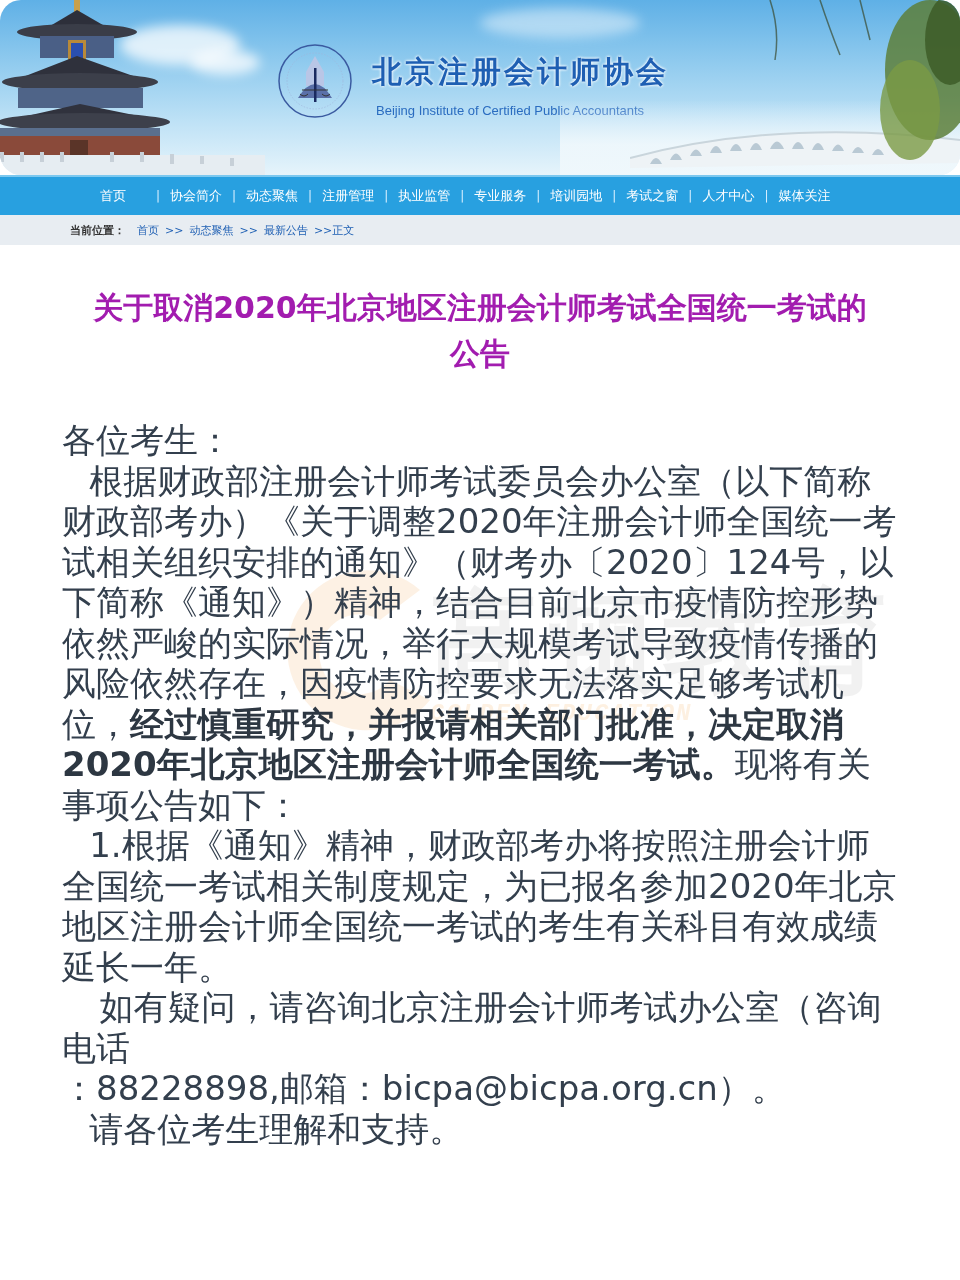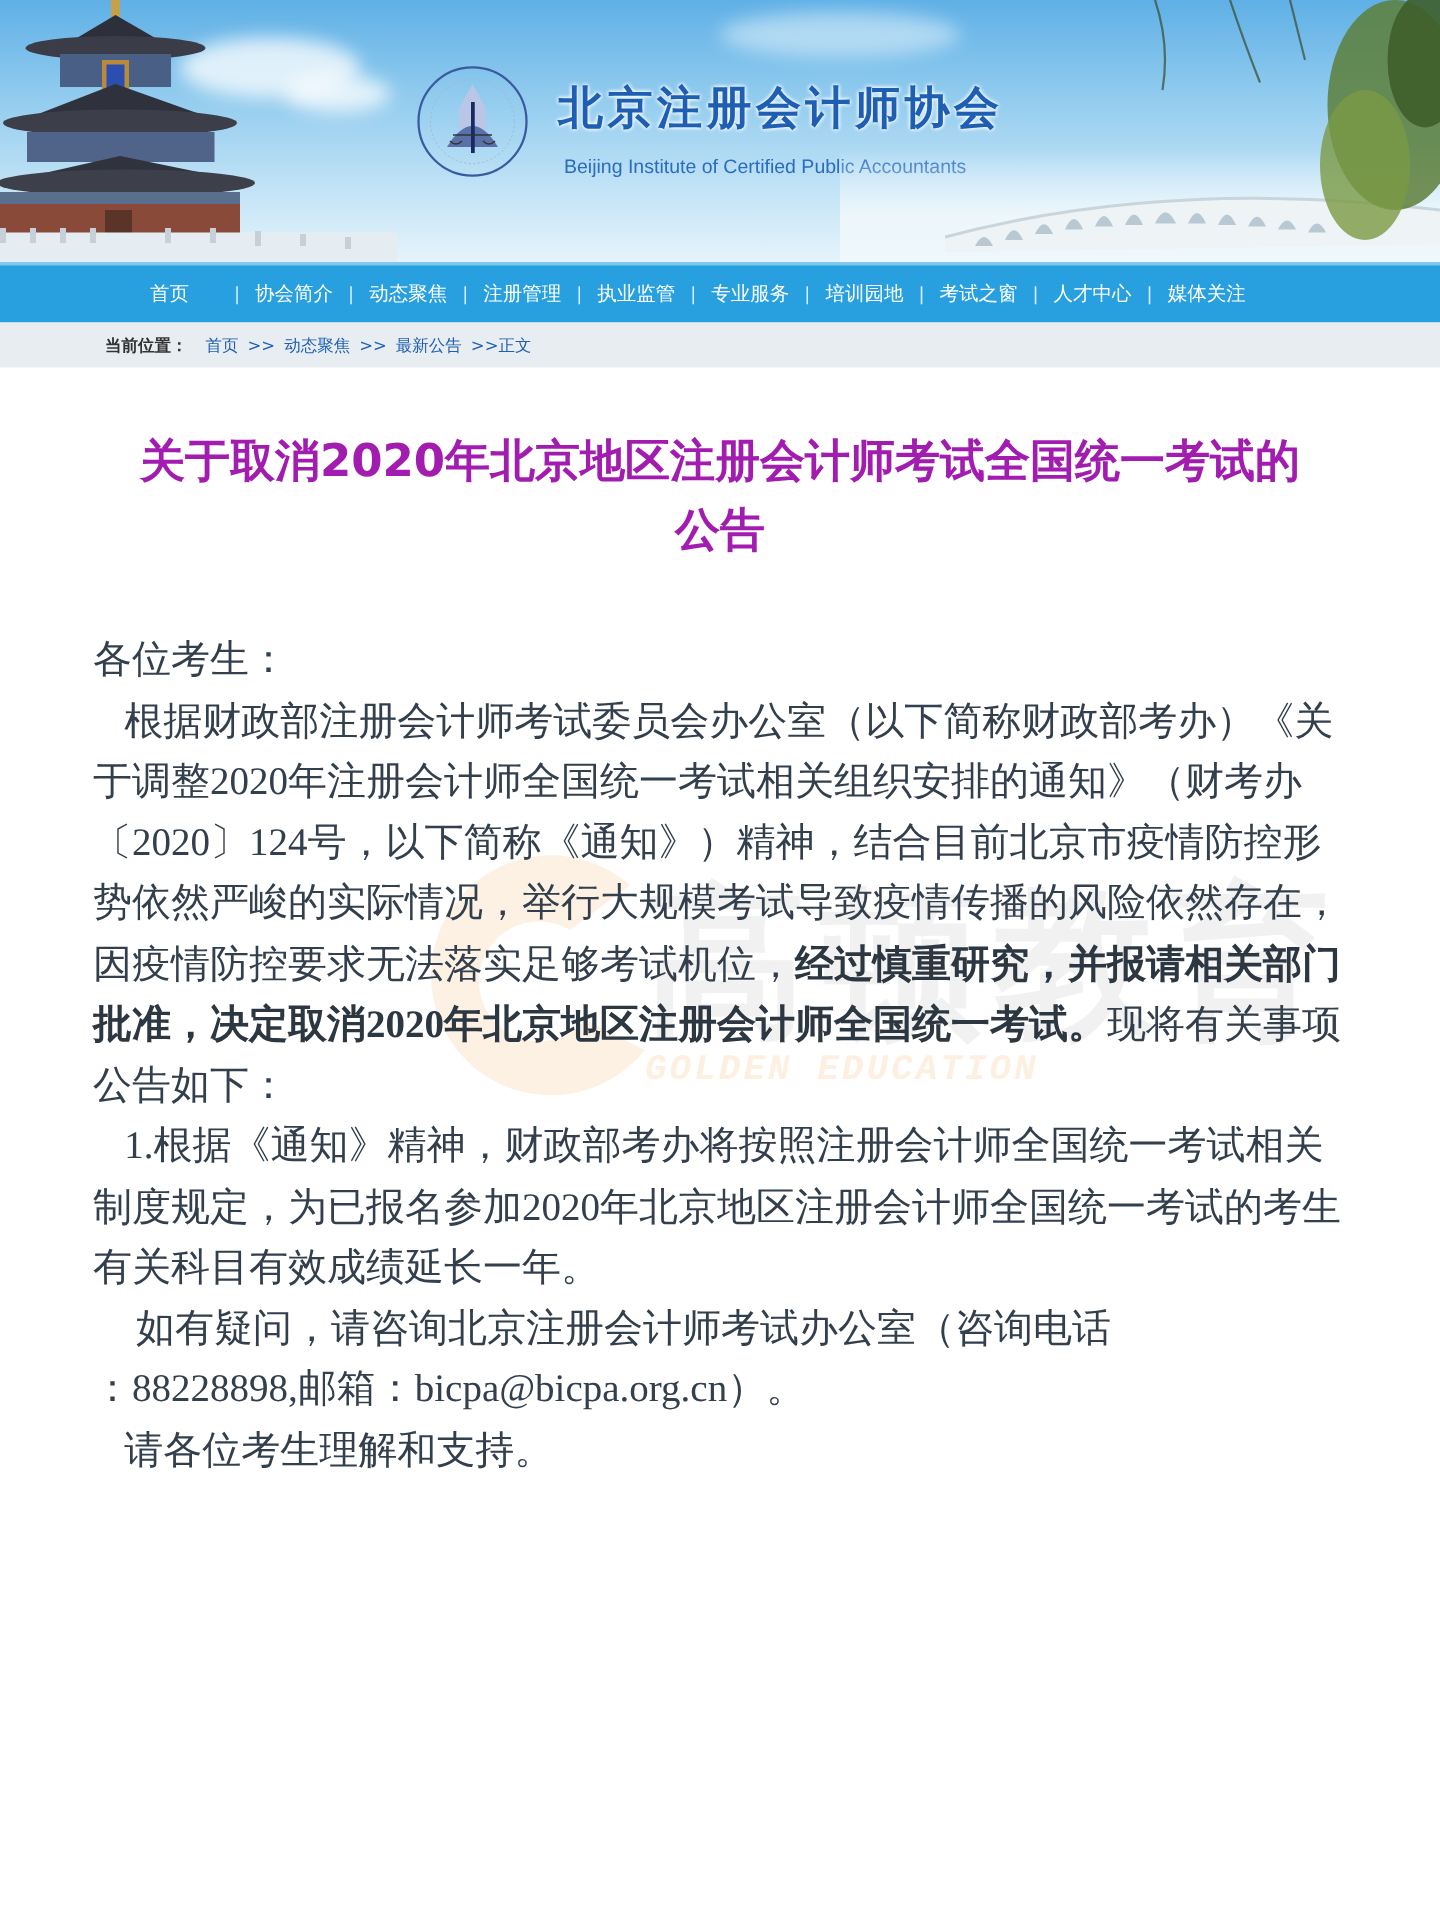--- a/index.html
+++ b/index.html
@@ -3,20 +3,21 @@
 <meta charset="utf-8">
 <style>
   * { box-sizing: border-box; margin: 0; padding: 0; }
   html, body { width: 960px; height: 1280px; background: #ffffff; overflow: hidden; }
   body { font-family: "DejaVu Sans", "Liberation Sans", sans-serif; position: relative; }
 
   
   .banner {
     position: absolute; left: 0; top: 0; width: 960px; height: 175px; overflow: hidden;
     background: linear-gradient(180deg, #5fb0e6 0%, #8fcaee 35%, #bfe2f6 70%, #e6f4fb 100%);
+    border-radius: 21px;
   }
   .cloud { position: absolute; background: rgba(255,255,255,0.75); border-radius: 50%; filter: blur(6px); }
   .temple { position: absolute; left: 0; top: 0; width: 270px; height: 175px; }
   .bridge-mist { position: absolute; left: 560px; top: 100px; width: 400px; height: 75px;
     background: linear-gradient(180deg, rgba(230,244,251,0) 0%, rgba(240,248,252,0.9) 60%); }
   .bridge { position: absolute; left: 630px; top: 118px; width: 330px; height: 57px; }
   .willow { position: absolute; left: 760px; top: 0; width: 200px; height: 175px; }
   .logo-emblem { position: absolute; left: 276px; top: 42px; width: 78px; height: 78px; }
   .logo-cn {
     position: absolute; left: 372px; top: 52px; font-size: 30px; font-weight: bold;
@@ -49,21 +50,21 @@
   .crumb-sep { color: #1e5fb3; margin: 0 6px; }
   .crumb-sep.tight { margin-right: 0; }
 
   
   .title {
     position: absolute; left: 30px; top: 285px; width: 900px;
     color: #a21caf; font-size: 30px; font-weight: bold; text-align: center; line-height: 46px;
   }
   .article {
     position: absolute; left: 62px; top: 420px; width: 840px;
-    color: #333f4d; font-size: 26px; line-height: 40.5px; font-family: Liberation Serif, serif;
+    color: #333f4d; font-size: 34px; line-height: 40.5px;
   }
   .article p { margin: 0; }
   .article .indent { text-indent: 0.8em; }
   .article b { font-weight: bold; color: #2d3742; }
 
   
   .watermark { position: absolute; left: 270px; top: 560px; width: 560px; height: 200px; pointer-events: none; }
   .wm-swirl { position: absolute; left: 0; top: 0; width: 180px; height: 190px; }
   .wm-cn { position: absolute; left: 160px; top: 10px; font-size: 108px; font-weight: bold;
     color: rgba(120,120,120,0.10); letter-spacing: 8px; white-space: nowrap; }

